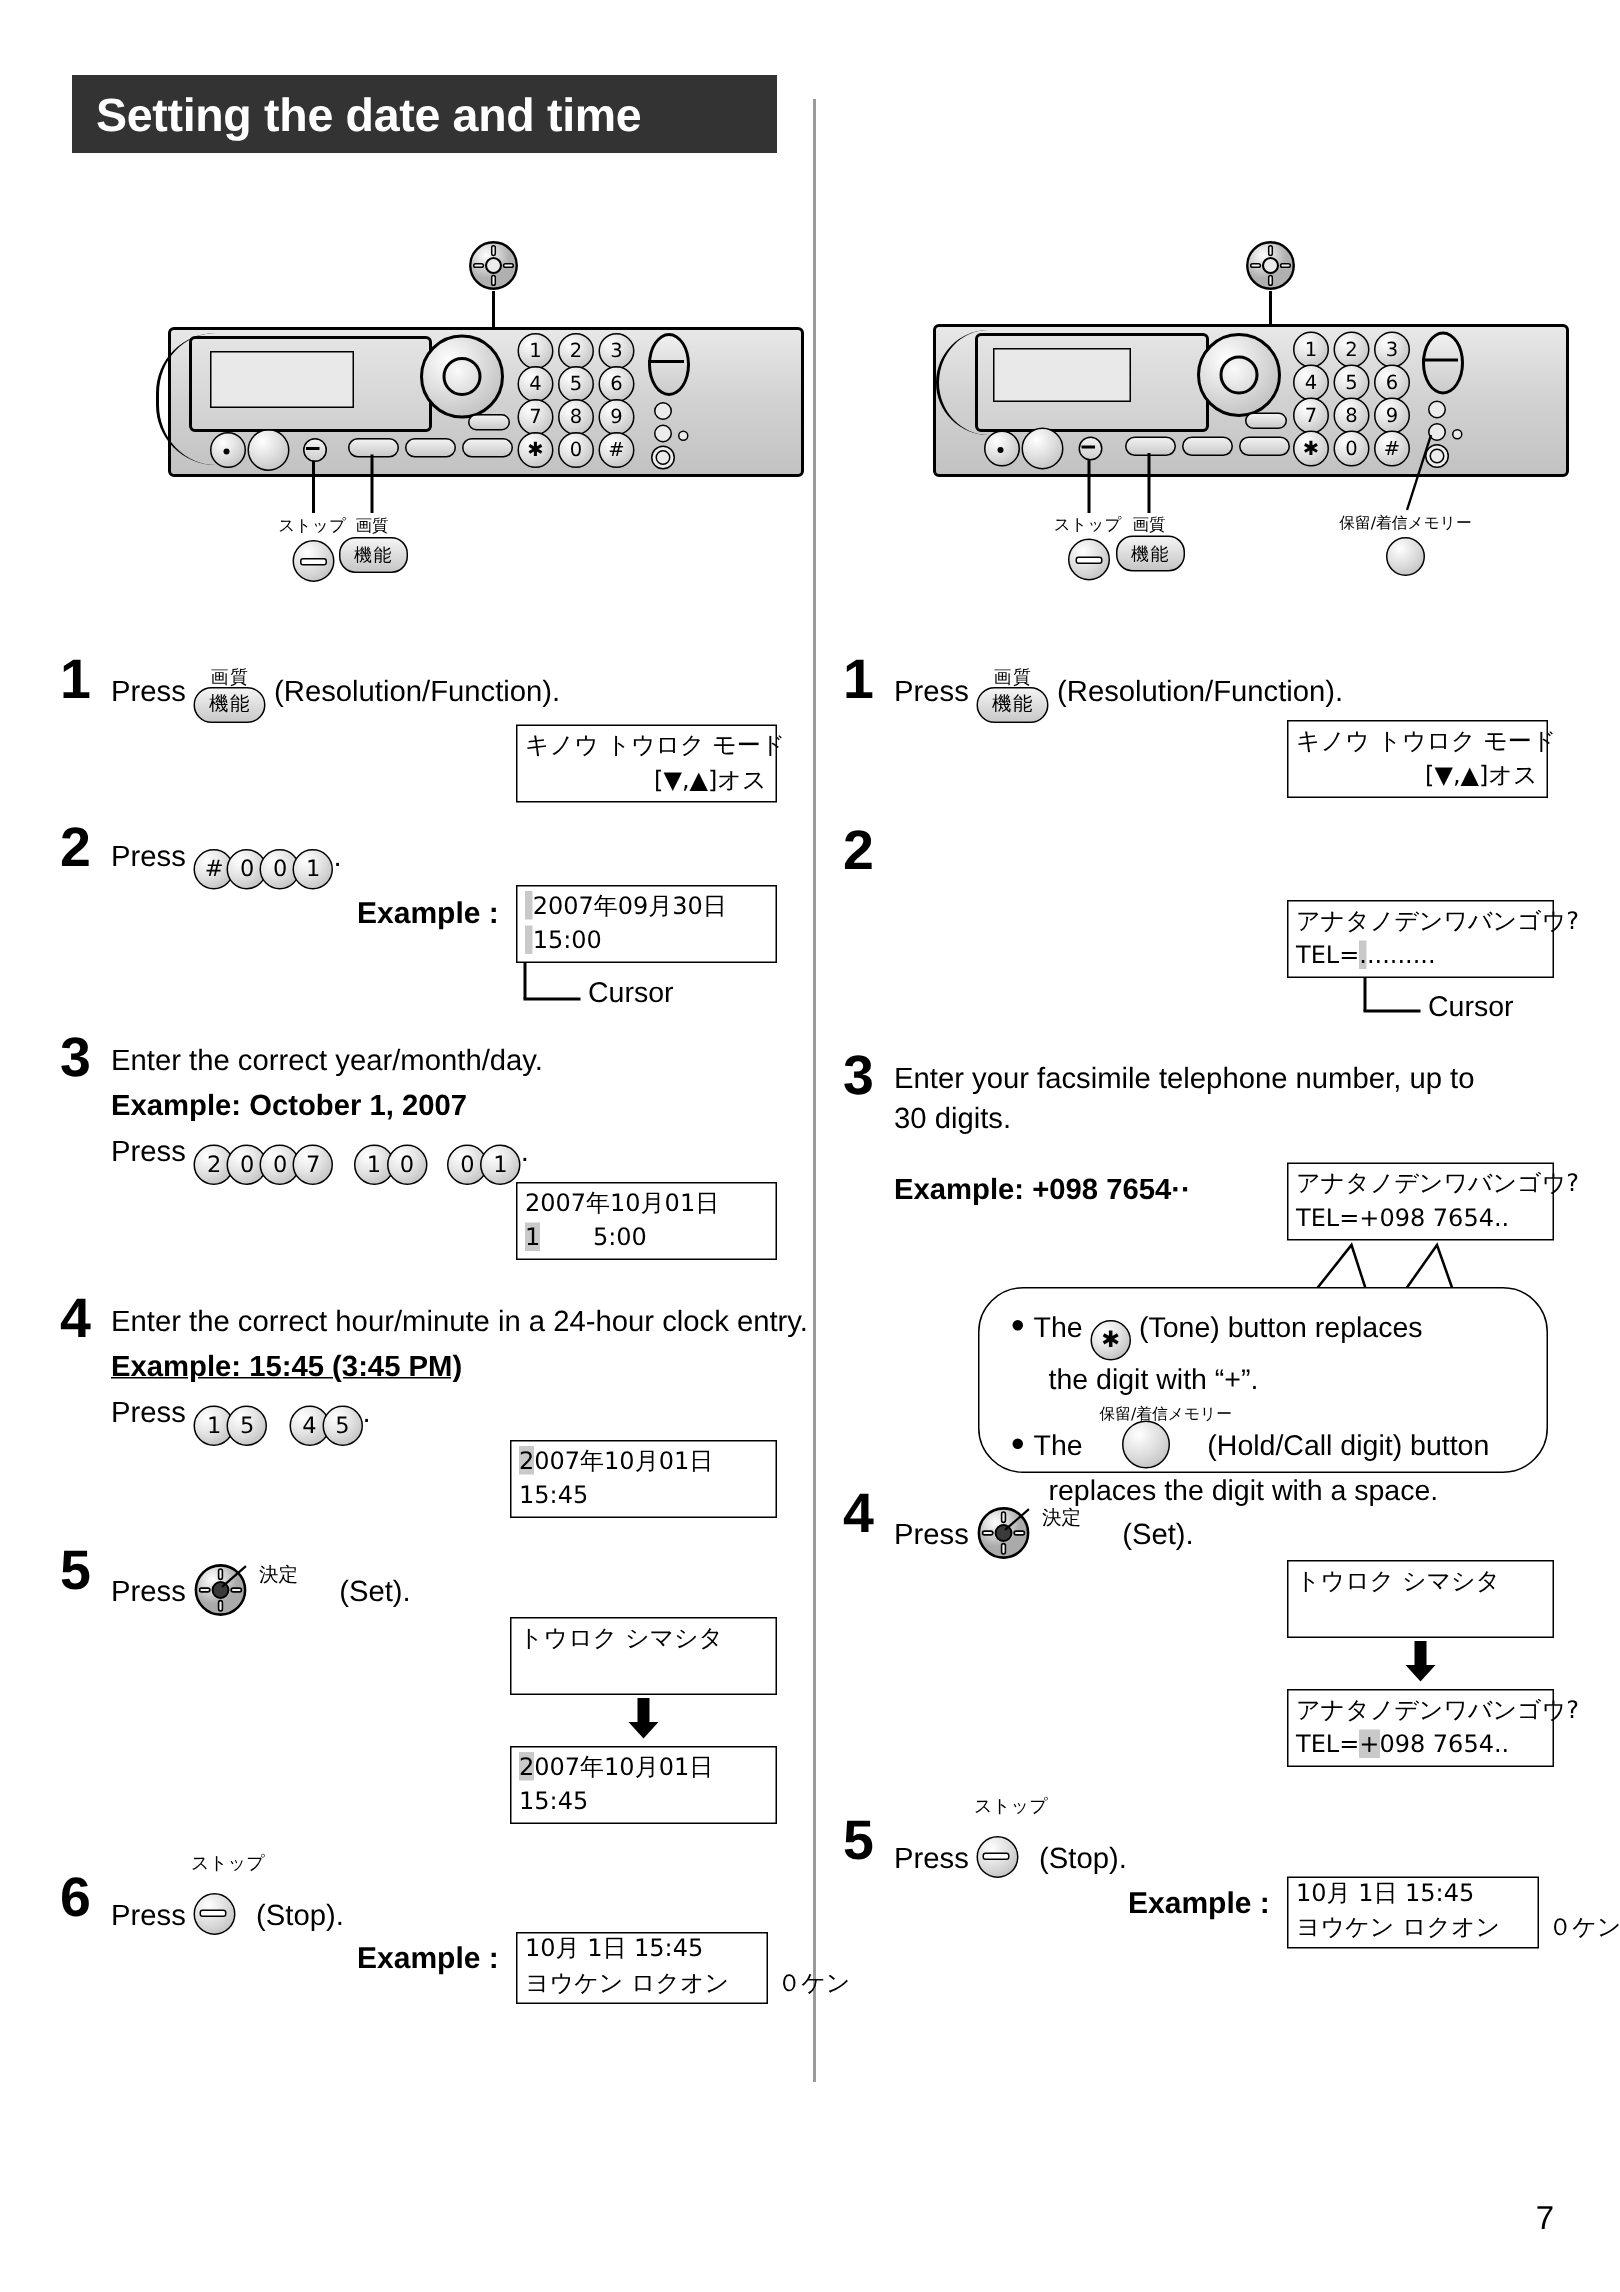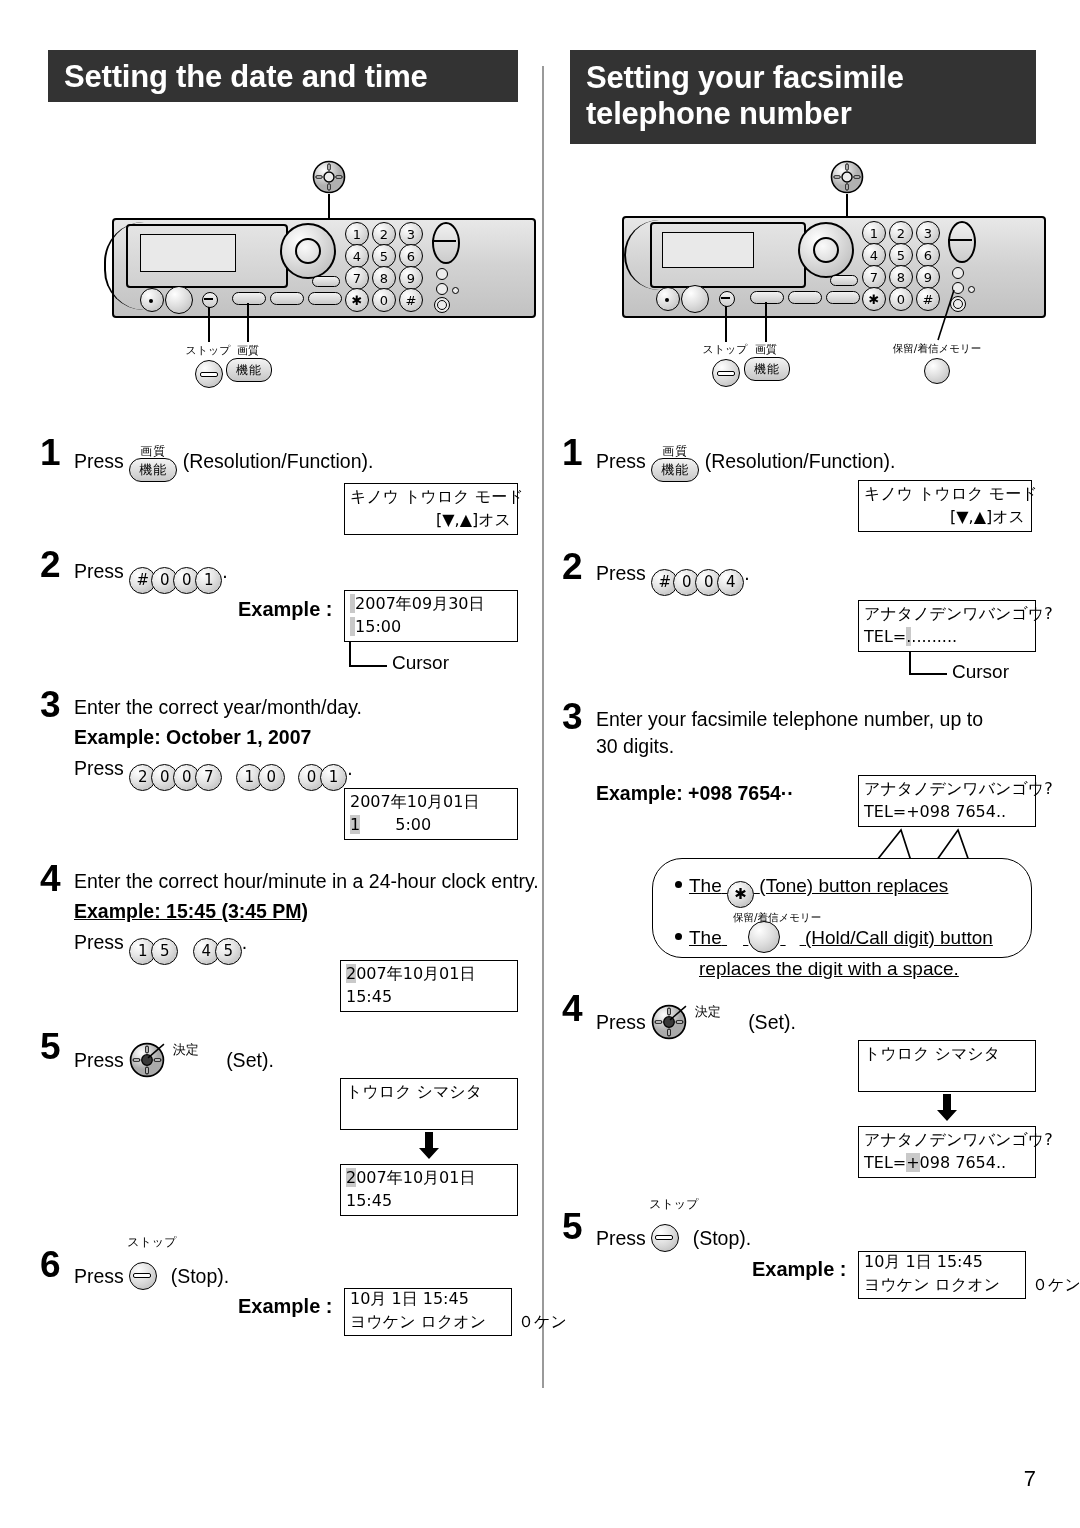--- a/index.html
+++ b/index.html
@@ -129,26 +129,20 @@
   #pagenum{position:absolute;right:44px;bottom:36px;font-size:22px;}
 </style>
 </head>
 <body>
 
 <div class="page">
 
   <div class="hdr" id="hdr-left">
     <span>Setting the date and time</span>
   </div>
-  <div class="hdr" id="hdr-right">
-    <div>
-      <span>Setting your facsimile</span>
-      <span>telephone number</span>
-    </div>
-  </div>
 
   <div id="divider"></div>
 
   <div class="col" id="col-left">
 
     <div class="machine-wrap">
 
       <div class="nav-top" style="left:272px;top:10px;">
         <svg width="34" height="34" viewBox="0 0 34 34">
           <defs>
@@ -444,24 +438,20 @@
         <span>(Resolution/Function).</span>
       </div>
       <div class="lcd" style="position:absolute;left:296px;top:44px;width:174px;height:52px;">
         <span class="l1 kana">キノウ トウロク モード</span>
         <span class="r2 kana">[▼,▲]オス</span>
       </div>
     </div>
 
     <div class="step" style="margin-top:14px;height:136px;">
       <div class="stepnum">2</div>
-      <div class="steptxt" style="padding-top:10px;">
-        <span>Press</span>
-        <span class="ikey">#</span><span class="ikey tight">0</span><span class="ikey tight">0</span><span class="ikey tight">4</span><span>.</span>
-      </div>
       <div class="lcd" style="position:absolute;left:296px;top:50px;width:178px;height:52px;">
         <span class="l1 kana">アナタノデンワバンゴウ?</span>
         <span class="l2 big"><span>TEL=</span><span class="cursor-cell">.</span><span>.........</span></span>
       </div>
       <div class="cursor-lead" style="left:0;top:0;">
         <div class="v" style="left:347px;top:102px;height:22px;"></div>
         <div class="h" style="left:347px;top:123px;width:38px;"></div>
         <div class="t" style="left:390px;top:111px;">Cursor</div>
       </div>
     </div>
@@ -477,27 +467,28 @@
       <div class="lcd" style="position:absolute;left:296px;top:75px;width:178px;height:52px;">
         <span class="l1 kana">アナタノデンワバンゴウ?</span>
         <span class="l2 big">TEL=+098 7654..</span>
       </div>
 
       <svg style="position:absolute;left:296px;top:126px;" width="186" height="40">
         <polyline points="16,38 43,4 54,38" fill="none" stroke="#000" stroke-width="1.7"></polyline>
         <polyline points="76,38 100,4 112,38" fill="none" stroke="#000" stroke-width="1.7"></polyline>
       </svg>
 
-      <div class="note" style="left:90px;top:158px;width:380px;height:100px;text-decoration:underline;">
+      <div class="note" style="left:90px;top:158px;width:380px;height:124px;">
         <div style="padding:13px 0 0 22px;">
           <div class="note-line">
             <span class="bullet"></span><span>The</span>
             <span class="tonekey">✱</span>
             <span>(Tone) button replaces</span>
           </div>
+          <div class="note-line" style="padding-left:24px;">the digit with “+”.</div>
           <div class="note-line" style="margin-top:13px;position:relative;">
             <span style="position:absolute;left:58px;top:-17px;font-size:10.5px;font-family:'DejaVu Sans',sans-serif;white-space:nowrap;">保留/着信メモリー</span>
             <span class="bullet"></span><span>The</span>
             <span style="display:inline-block;width:16px;"></span>
             <span class="holdbtn"></span>
             <span style="display:inline-block;width:14px;"></span>
             <span>(Hold/Call digit) button</span>
           </div>
           <div class="note-line" style="padding-left:24px;margin-top:2px;">replaces the digit with a space.</div>
         </div>

